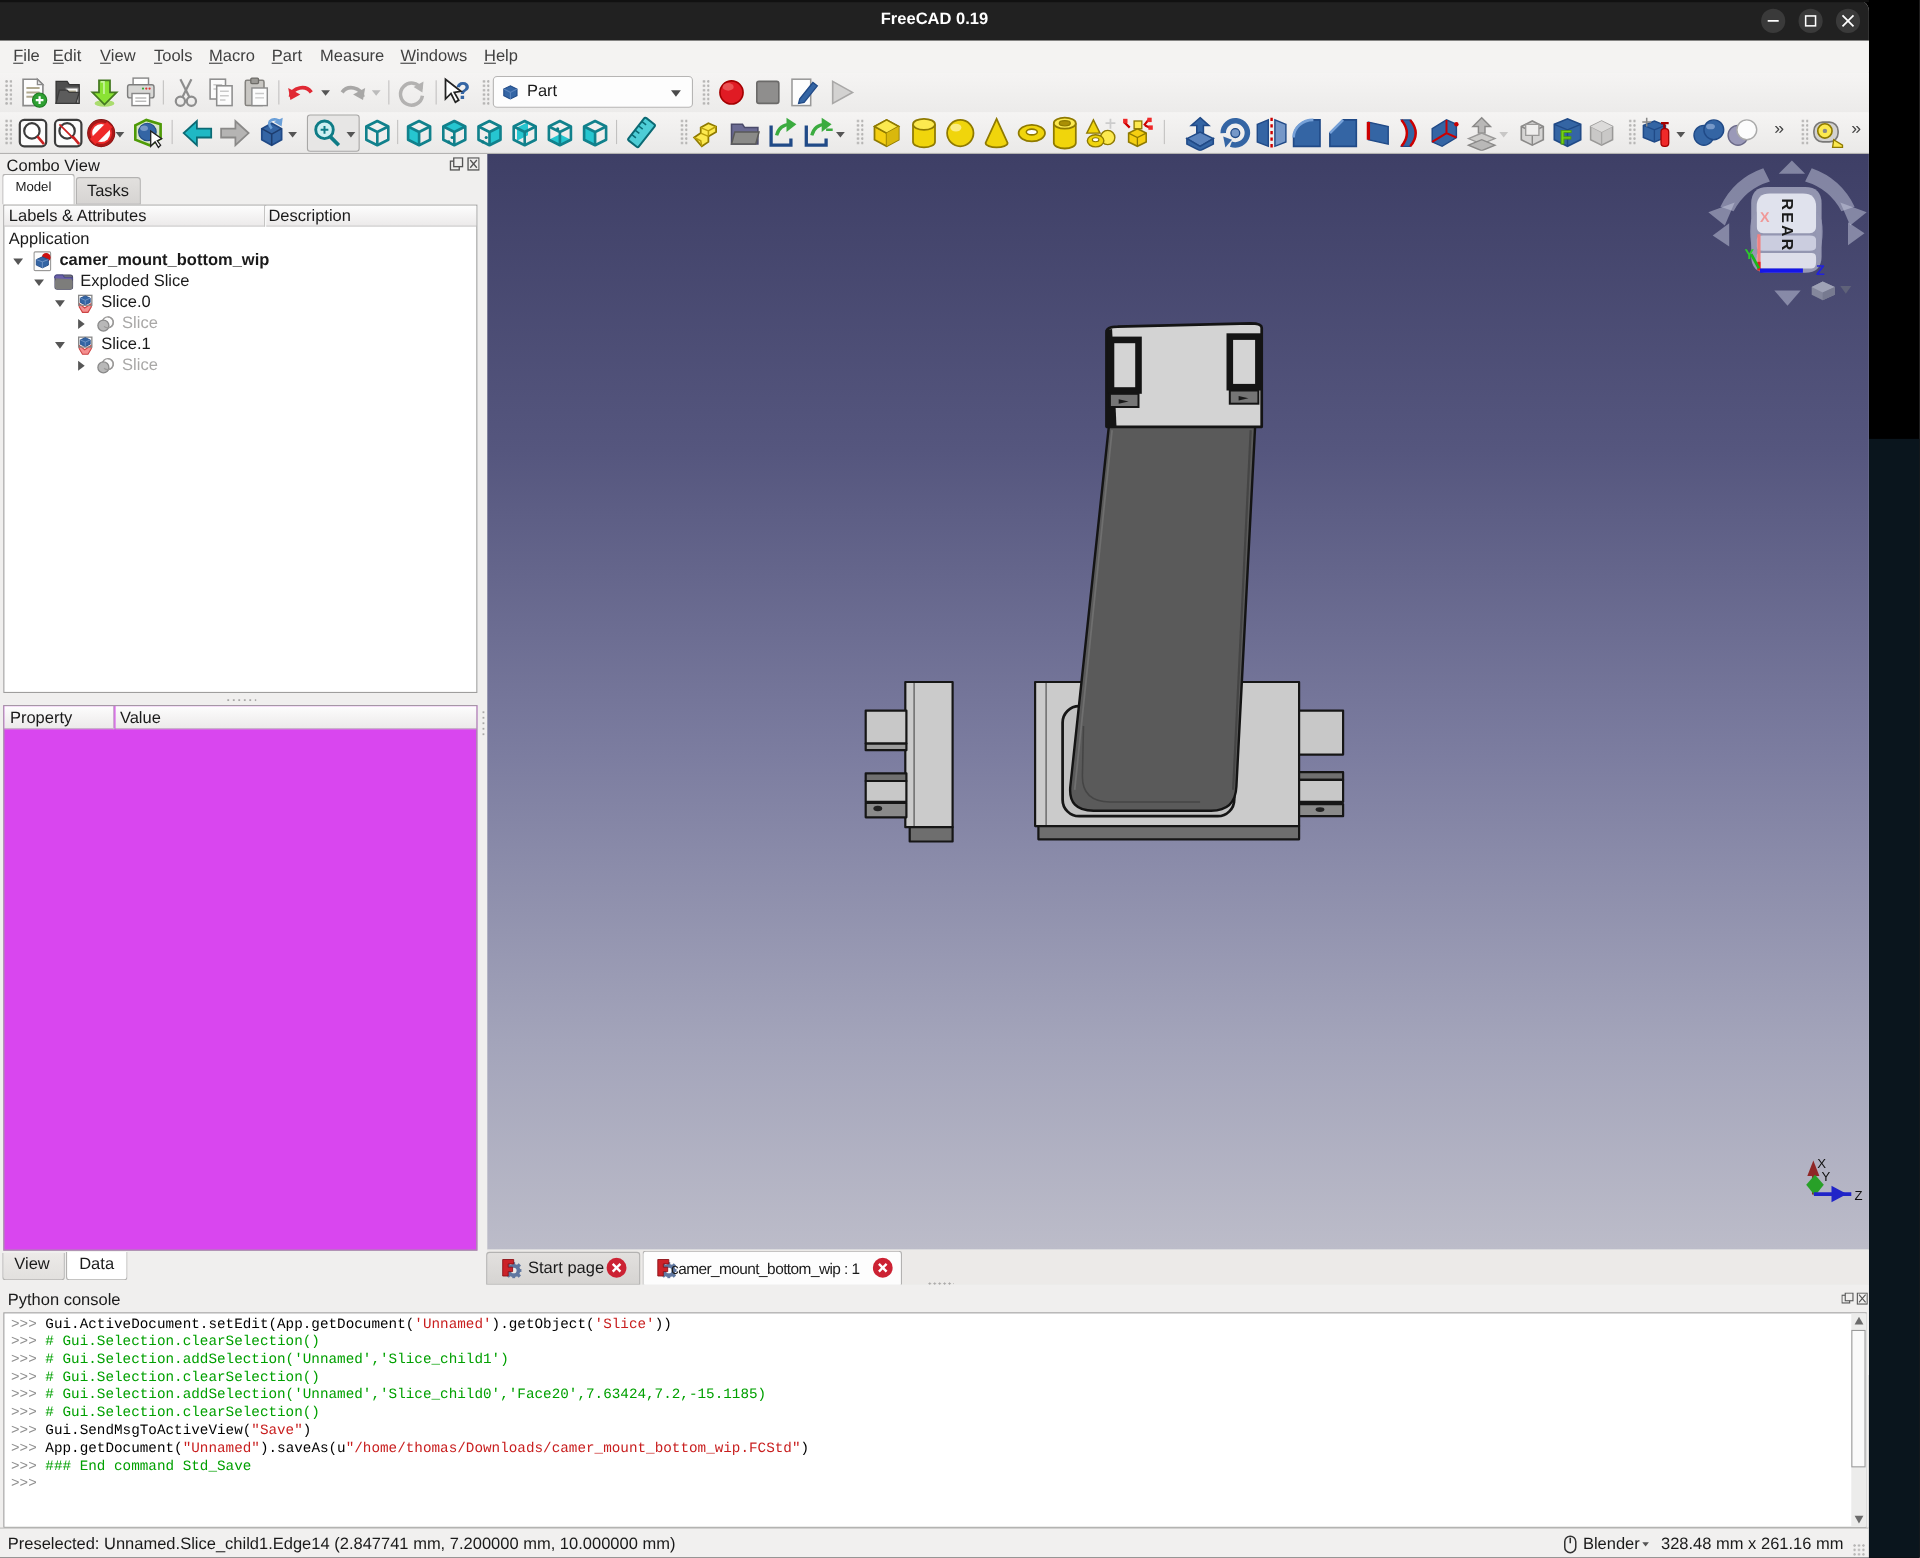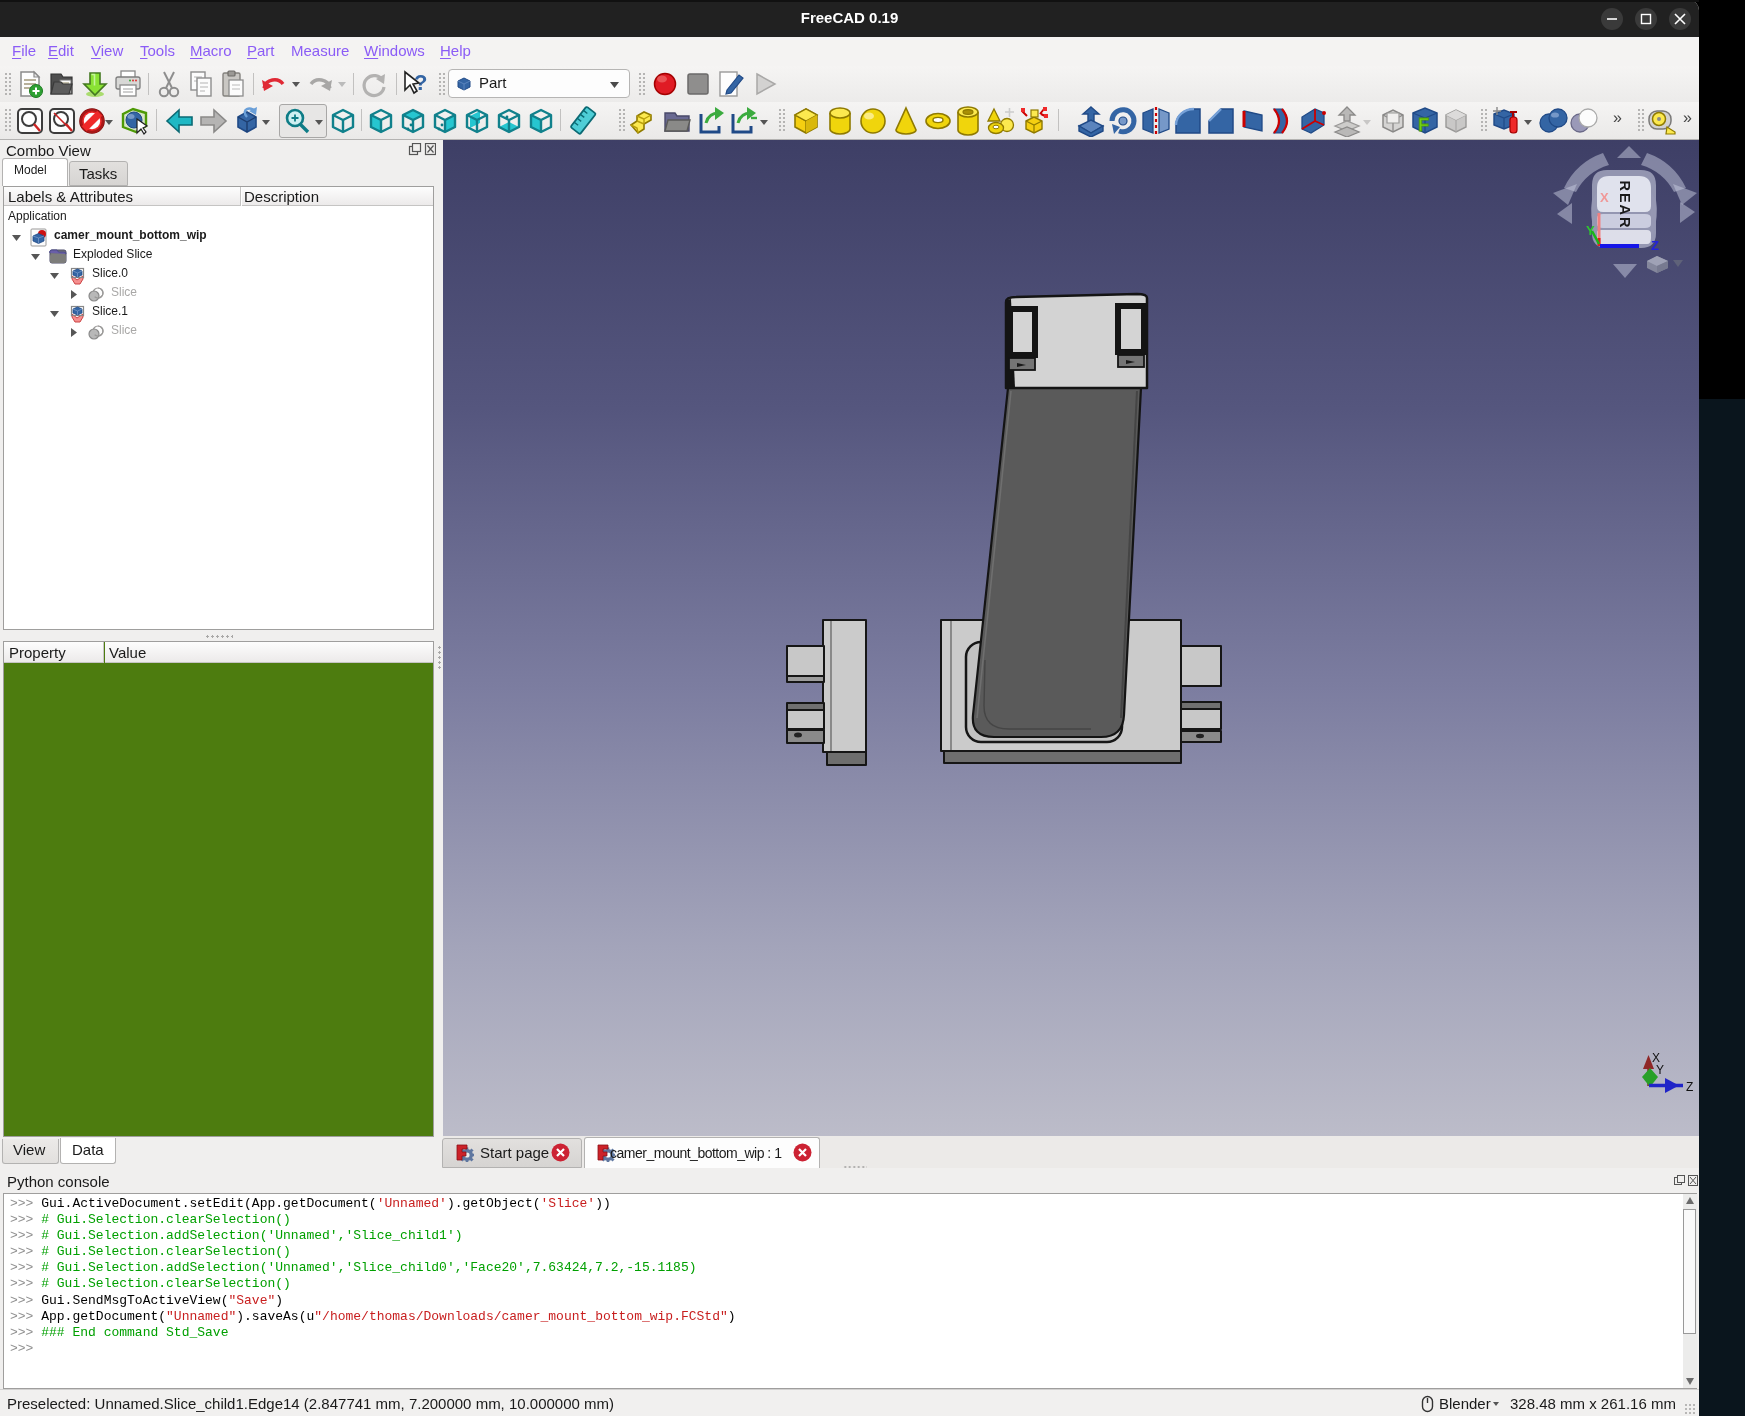--- a/index.html
+++ b/index.html
@@ -5,38 +5,38 @@
 *{margin:0;padding:0;box-sizing:border-box}
 html,body{width:1745px;height:1416px;overflow:hidden;background:#000;font-family:"Liberation Sans",sans-serif}
 .a{position:absolute}
 #desktop{position:absolute;left:0;top:0;width:1745px;height:1416px;background:#000}
 #deskteal{position:absolute;left:1690px;top:399px;width:55px;height:1017px;background:#0a151d}
 #win{position:absolute;left:0;top:0;width:1699px;height:1250px;background:#f0efee;border-top-right-radius:10px}
 #titlebar{position:absolute;left:0;top:0;width:1699px;height:37px;background:#212121;border-top-right-radius:10px}
 #titlebar .t{position:absolute;left:0;right:0;top:9px;text-align:center;color:#fff;font-size:15px;font-weight:bold}
 .wbtn{position:absolute;top:8px;width:22px;height:22px;border-radius:50%;background:#3a3a3a}
 #menubar{position:absolute;left:0;top:37px;width:1699px;height:29px;background:#f4f3f2}
-#menubar span{position:absolute;top:5px;font-size:15px;color:#8b5cf6}
+#menubar span{position:absolute;top:5px;font-size:15px;color:#404040}
 #menubar u{text-decoration:underline;text-underline-offset:2px}
 #tb1{position:absolute;left:0;top:66px;width:1699px;height:36px;background:linear-gradient(#f5f4f3,#ecebea)}
 #tb2{position:absolute;left:0;top:102px;width:1699px;height:38px;background:linear-gradient(#f5f4f3,#eae9e8);border-bottom:1px solid #b3b2b1}
 .ic{position:absolute;top:2px;width:32px;height:32px}
 .ic2{position:absolute;top:3px;width:32px;height:32px}
 .vsep{position:absolute;top:7px;width:1px;height:22px;background:#c2c1c0}
 .grip{position:absolute;top:6px;width:7px;height:24px;background-image:radial-gradient(circle,#b5b4b3 1px,transparent 1.3px);background-size:4px 4px}
 #dock{position:absolute;left:0;top:140px;width:437px;height:1028px;background:#f0efee}
 #viewport{position:absolute;left:443px;top:140px;width:1256px;height:996px;background:linear-gradient(180deg,#3e3f66 0%,#55567e 27%,#7c7da0 55%,#a3a4ba 81%,#bcbcc9 100%)}
 #tabbar{position:absolute;left:443px;top:1136px;width:1256px;height:32px;background:#eceae8}
 #consolepanel{position:absolute;left:0;top:1168px;width:1699px;height:221px;background:#f0efee}
 #statusbar{position:absolute;left:0;top:1389px;width:1699px;height:27px;background:#f1f0ef;border-top:1px solid #d2d1d0;font-size:15px;color:#1a1a1a}
 .mono{font-family:"Liberation Mono",monospace}
 .tab-act{position:absolute;background:#fff;border:1px solid #b3b2b1;border-bottom:none;border-radius:3px 3px 0 0}
 .tab-in{position:absolute;background:linear-gradient(#e2e0de,#d6d4d2);border:1px solid #b3b2b1;border-radius:3px 3px 0 0}
 .hdr{background:linear-gradient(#fdfdfd,#eceaea);border:1px solid #c5c4c3;font-size:15px;color:#1a1a1a}
-.treerow{position:absolute;left:0;width:100%;height:19px;font-size:12px;color:#1a1a1a;white-space:nowrap}
+.treerow{position:absolute;left:0;width:100%;height:19px;font-size:15px;color:#1a1a1a;white-space:nowrap}
 </style>
 </head>
 <body>
 <div id="desktop"></div>
 <div id="deskteal"></div>
 <div id="win">
 
   <div id="titlebar">
     <div style="position:absolute;left:0;top:0;width:100%;height:2px;background:#111"></div>
     <div class="t">FreeCAD 0.19</div>
@@ -594,21 +594,21 @@
           <circle cx="11" cy="7" r="5" fill="#fcfcfc" stroke="#9a9998" stroke-width="1.2"></circle>
           <circle cx="7" cy="10" r="5" fill="#b8b8b8" stroke="#8a8a8a" stroke-width="1.2"></circle>
           <path d="M11 2 a5 5 0 0 1 0 10 a5 5 0 0 1 -3.4 -1.3" fill="none" stroke="#9a9998" stroke-width="1.2"></path>
         </svg>
         <span style="position:absolute;left:107px;color:#a9a8a7">Slice</span>
       </div>
     </div>
 
     <div class="a" style="left:205px;top:494px;width:28px;height:5px;background-image:radial-gradient(circle,#a9a8a7 1px,transparent 1.3px);background-size:5px 5px"></div>
 
-    <div class="a" style="left:3px;top:501px;width:431px;height:496px;background:#4d7c0f;border:1px solid #9f9e9d">
+    <div class="a" style="left:3px;top:501px;width:431px;height:496px;background:#d946ef;border:1px solid #9f9e9d">
       <div class="a hdr" style="left:0;top:0;width:100px;height:21px;border-width:0 1px 1px 0">
           <span class="a" style="left:5px;top:2px">Property</span>
         </div>
       <div class="a hdr" style="left:101px;top:0;width:328px;height:21px;border-width:0 0 1px 0">
           <span class="a" style="left:4px;top:2px">Value</span>
         </div>
     </div>
 
     <div class="tab-in" style="left:2px;top:999px;width:57px;height:25px;border-radius:0 0 3px 3px;border-top:none;background:linear-gradient(#eceae8,#e2e0de)"></div>
     <div class="tab-act" style="left:60px;top:998px;width:56px;height:26px;border-radius:0 0 3px 3px;border-top:none;border-bottom:1px solid #b3b2b1"></div>

